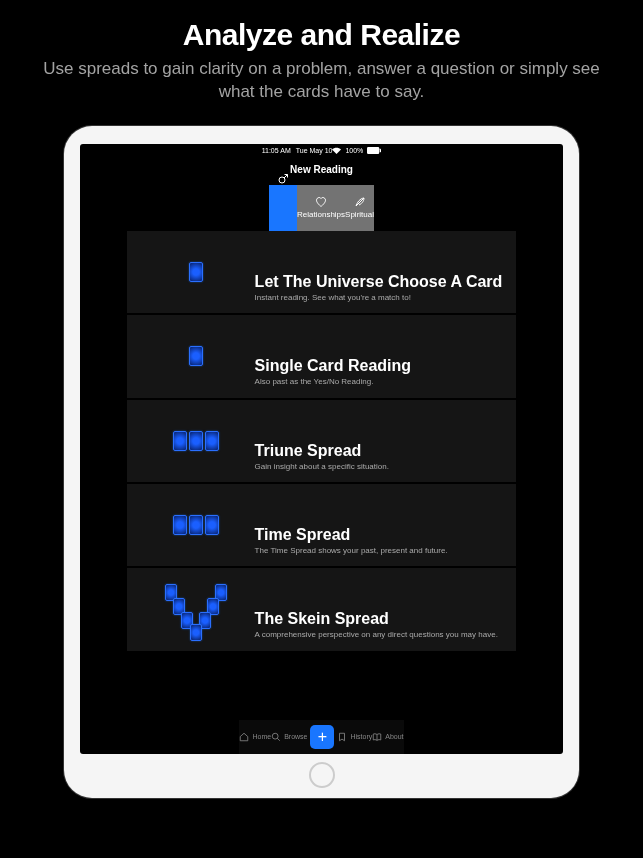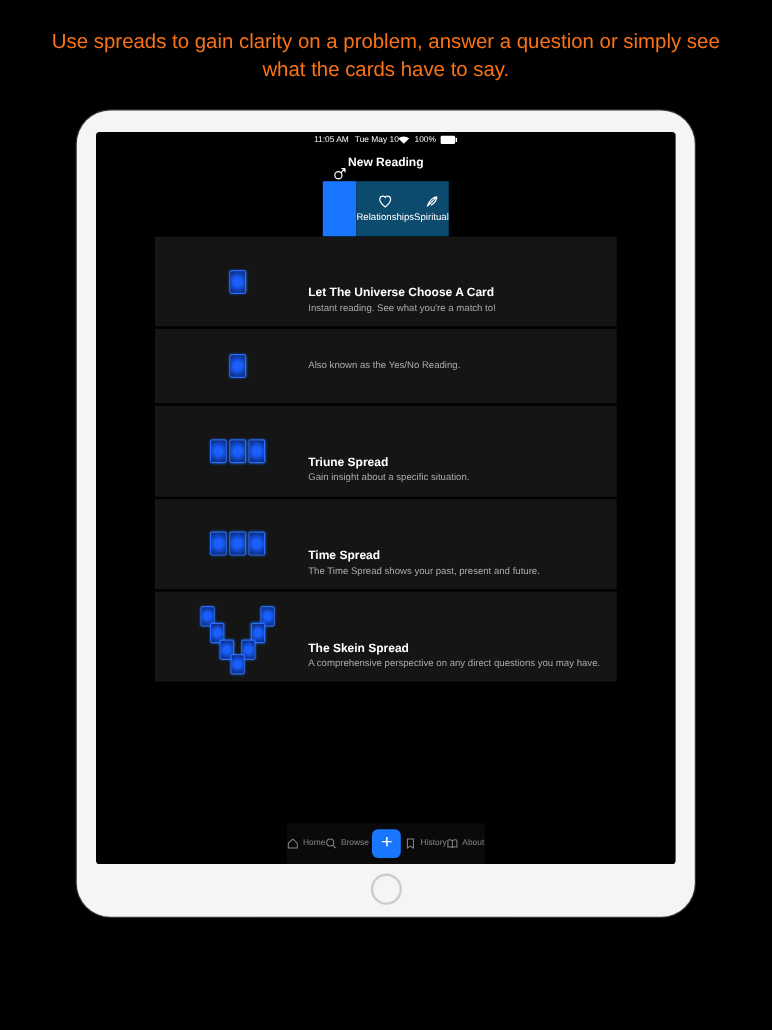--- a/index.html
+++ b/index.html
@@ -17,21 +17,21 @@
   color: #fff;
 }
 .page-title {
   font-size: 30px;
   font-weight: 700;
   letter-spacing: -0.5px;
 }
 .page-subtitle {
   font-size: 17px;
   font-weight: 400;
-  color: #f97316;
+  color: #a3a3a3;
   margin-top: 6px;
   line-height: 1.35;
 }
 .ipad-frame {
   width: 515px;
   height: 672px;
   margin: 14px auto 0;
   background: #f5f5f5;
   border-radius: 28px;
   padding: 18px 16px 44px;
@@ -83,21 +83,21 @@
 }
 .tab {
   flex: 1;
   display: flex;
   flex-direction: column;
   align-items: center;
   justify-content: center;
   gap: 3px;
   font-size: 8px;
   color: #fff;
-  background: #0c4a6e;
+  background: #737373;
   cursor: pointer;
 }
 .tab.active { background: #1976ff; gap: 48px; }
 .tab-icon { width: 12px; height: 12px; display:flex; align-items:center; justify-content:center; }
 .tab-label { line-height: 1.1; text-align: center; }
 .spread-list {
   flex: 1;
   overflow: hidden;
 }
 .spread-item {
@@ -126,21 +126,21 @@
   box-shadow: 0 0 2px rgba(30,120,255,0.6);
 }
 .card.sm { width: 12px; height: 17px; }
 .v-shape {
   position: relative;
   width: 70px;
   height: 52px;
 }
 .v-shape .card { position: absolute; }
 .spread-text { flex: 1; color: #fff; padding-left: 4px; }
-.spread-title { font-size: 10px; font-weight: 600; margin-bottom: 2px; margin-top: 32px; }
+.spread-title { font-size: 16px; font-weight: 600; margin-bottom: 2px; margin-top: 32px; }
 .spread-desc { font-size: 8px; color: #aaa; line-height: 1.3; }
 .bottom-nav {
   display: flex;
   height: 34px;
   background: #0a0a0a;
   align-items: center;
 }
 .bnav-item {
   flex: 1;
   display: flex;
@@ -167,20 +167,21 @@
   font-size: 16px;
   font-weight: 300;
 }
 .bnav-icon { width: 10px; height: 10px; display:flex; align-items:center; justify-content:center; }
 svg { display: block; }
 </style>
 </head>
 <body>
 
 <div class="page-header">
+  <div class="page-title">Analyze and Realize</div>
   <div class="page-subtitle">Use spreads to gain clarity on a problem, answer a question or simply see what the cards have to say.</div>
 </div>
 
 <div class="ipad-frame">
   <div class="screen">
 
     <div class="status-bar">
       <div class="status-left">
         <span>11:05 AM</span>
         <span>Tue May 10</span>
@@ -241,21 +242,22 @@
           <div class="spread-title">Let The Universe Choose A Card</div>
           <div class="spread-desc">Instant reading. See what you're a match to!</div>
         </div>
       </div>
 
       <div class="spread-item">
         <div class="spread-visual">
           <div class="card"></div>
         </div>
         <div class="spread-text">
-          <div class="spread-desc">Also known as the Yes/No Reading.</div>
+          <div class="spread-title">Single Card Reading</div>
+          <div class="spread-desc">Also past as the Yes/No Reading.</div>
         </div>
       </div>
 
       <div class="spread-item">
         <div class="spread-visual">
           <div class="card"></div>
           <div class="card"></div>
           <div class="card"></div>
         </div>
         <div class="spread-text">

